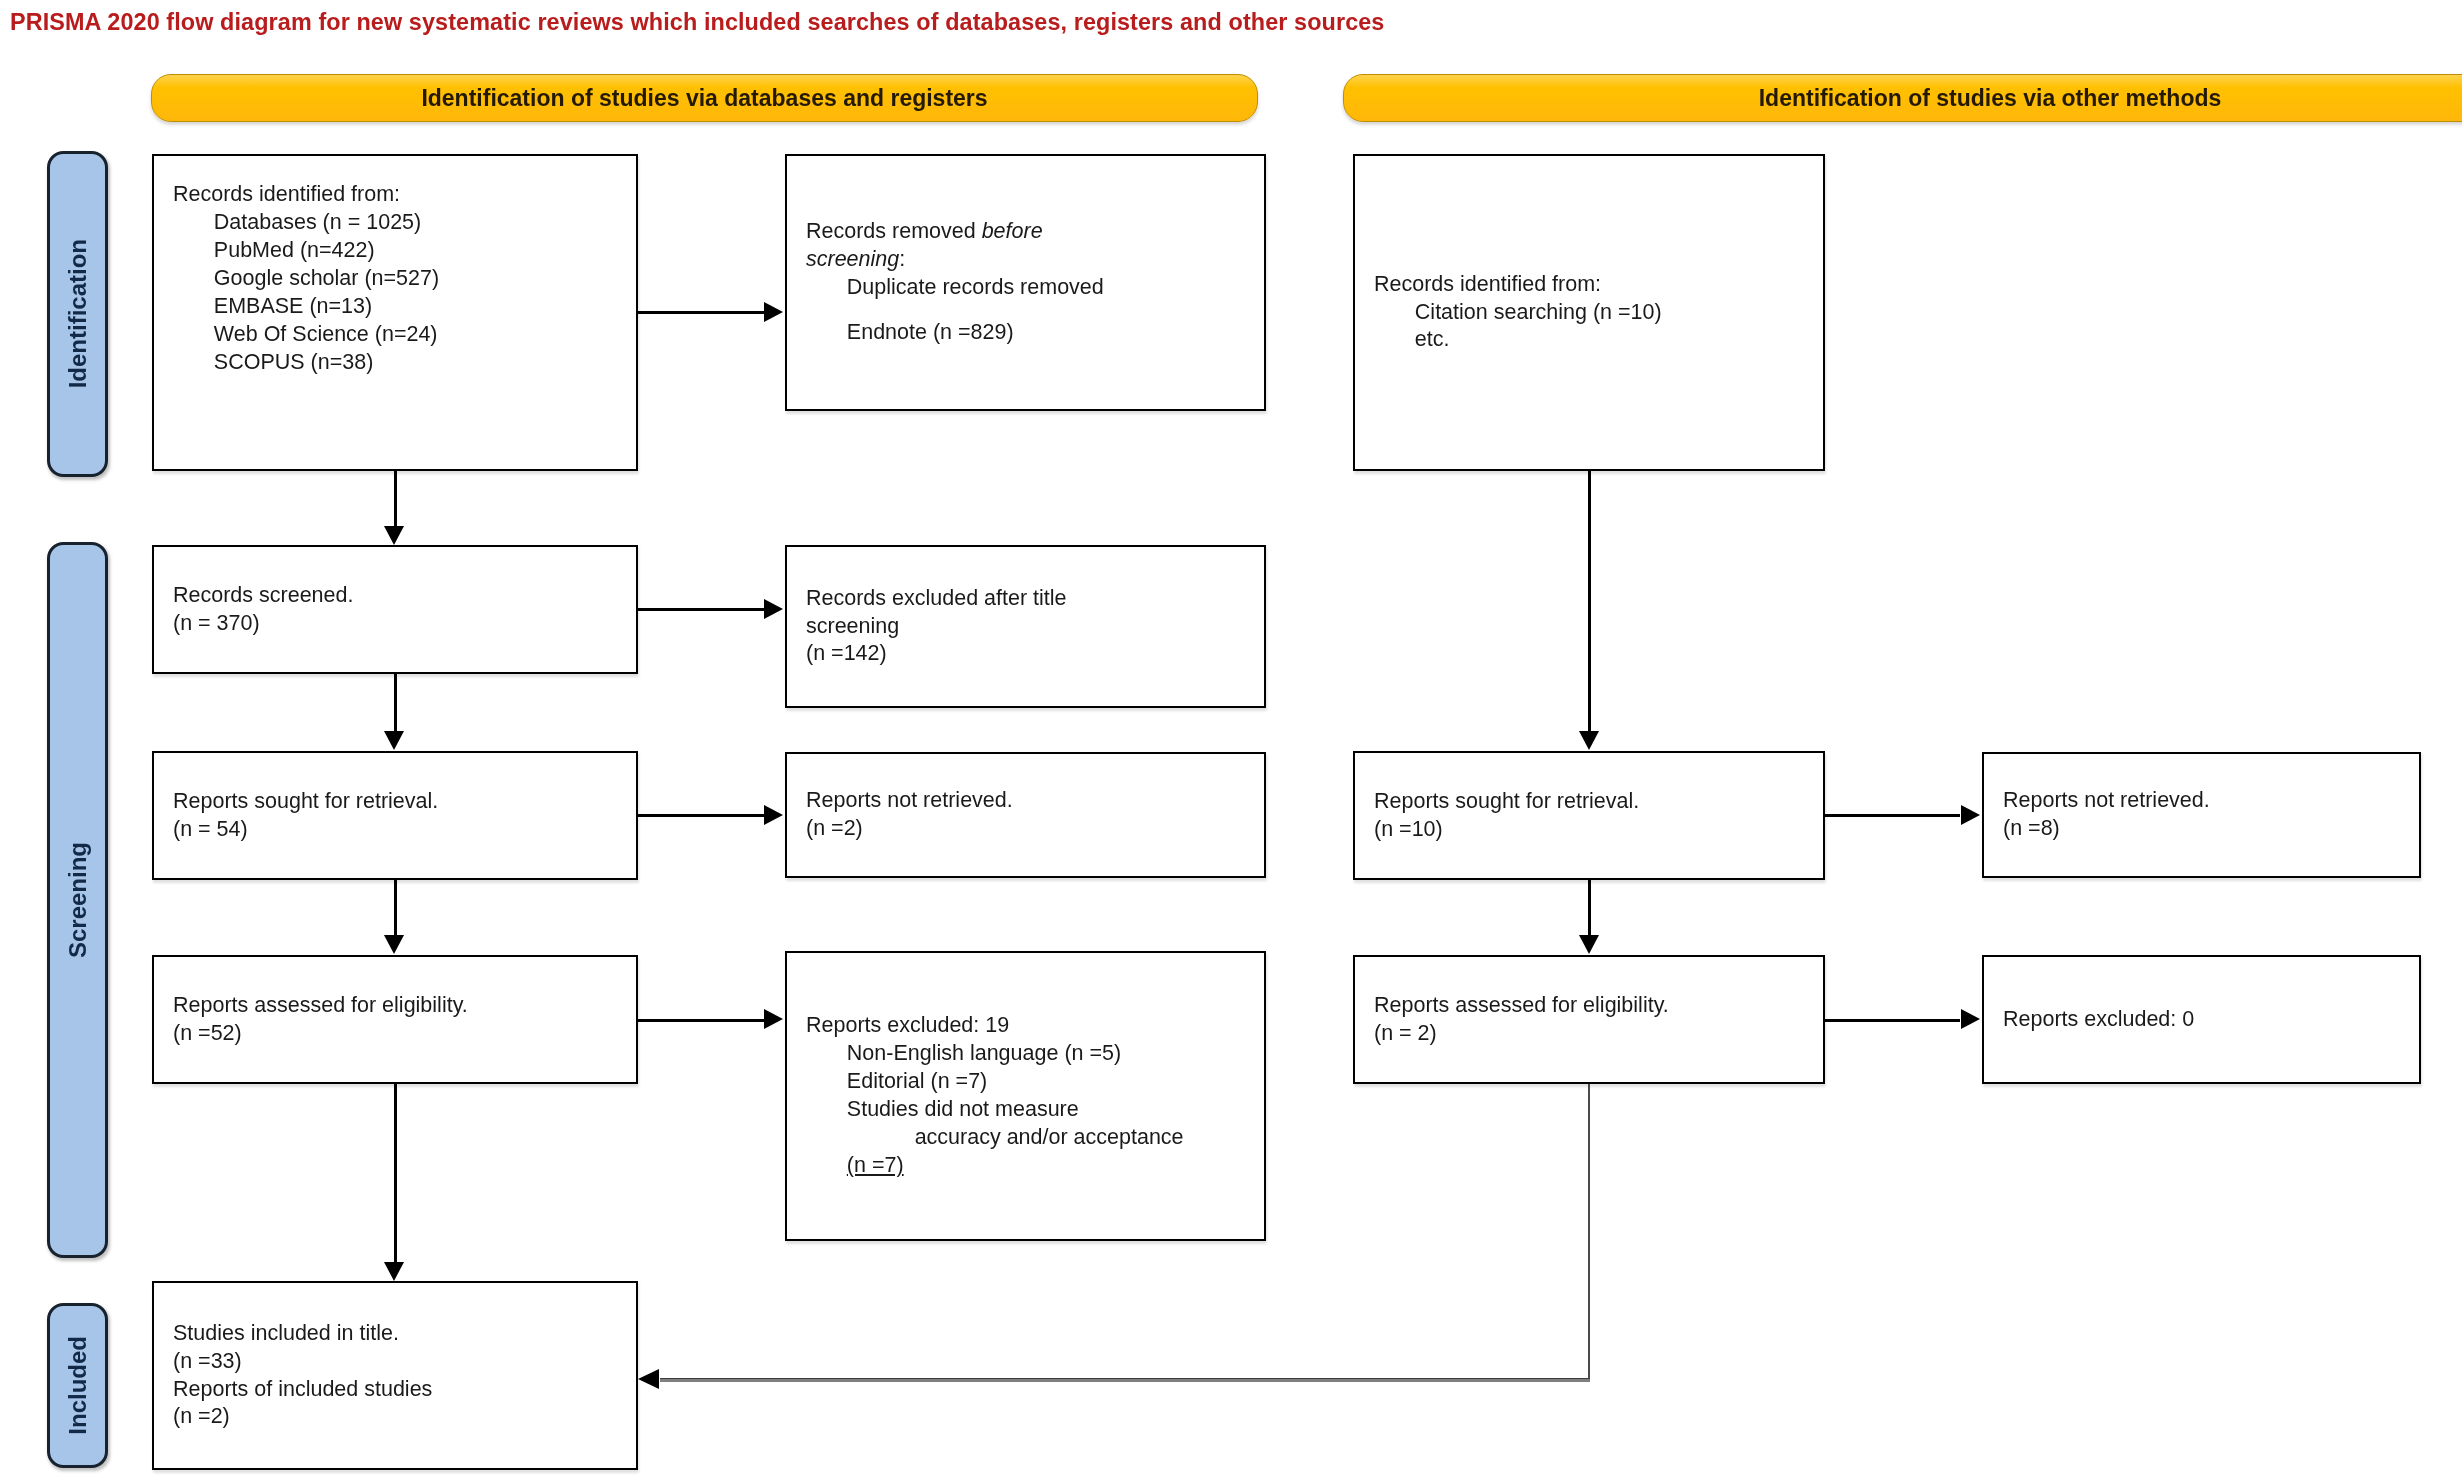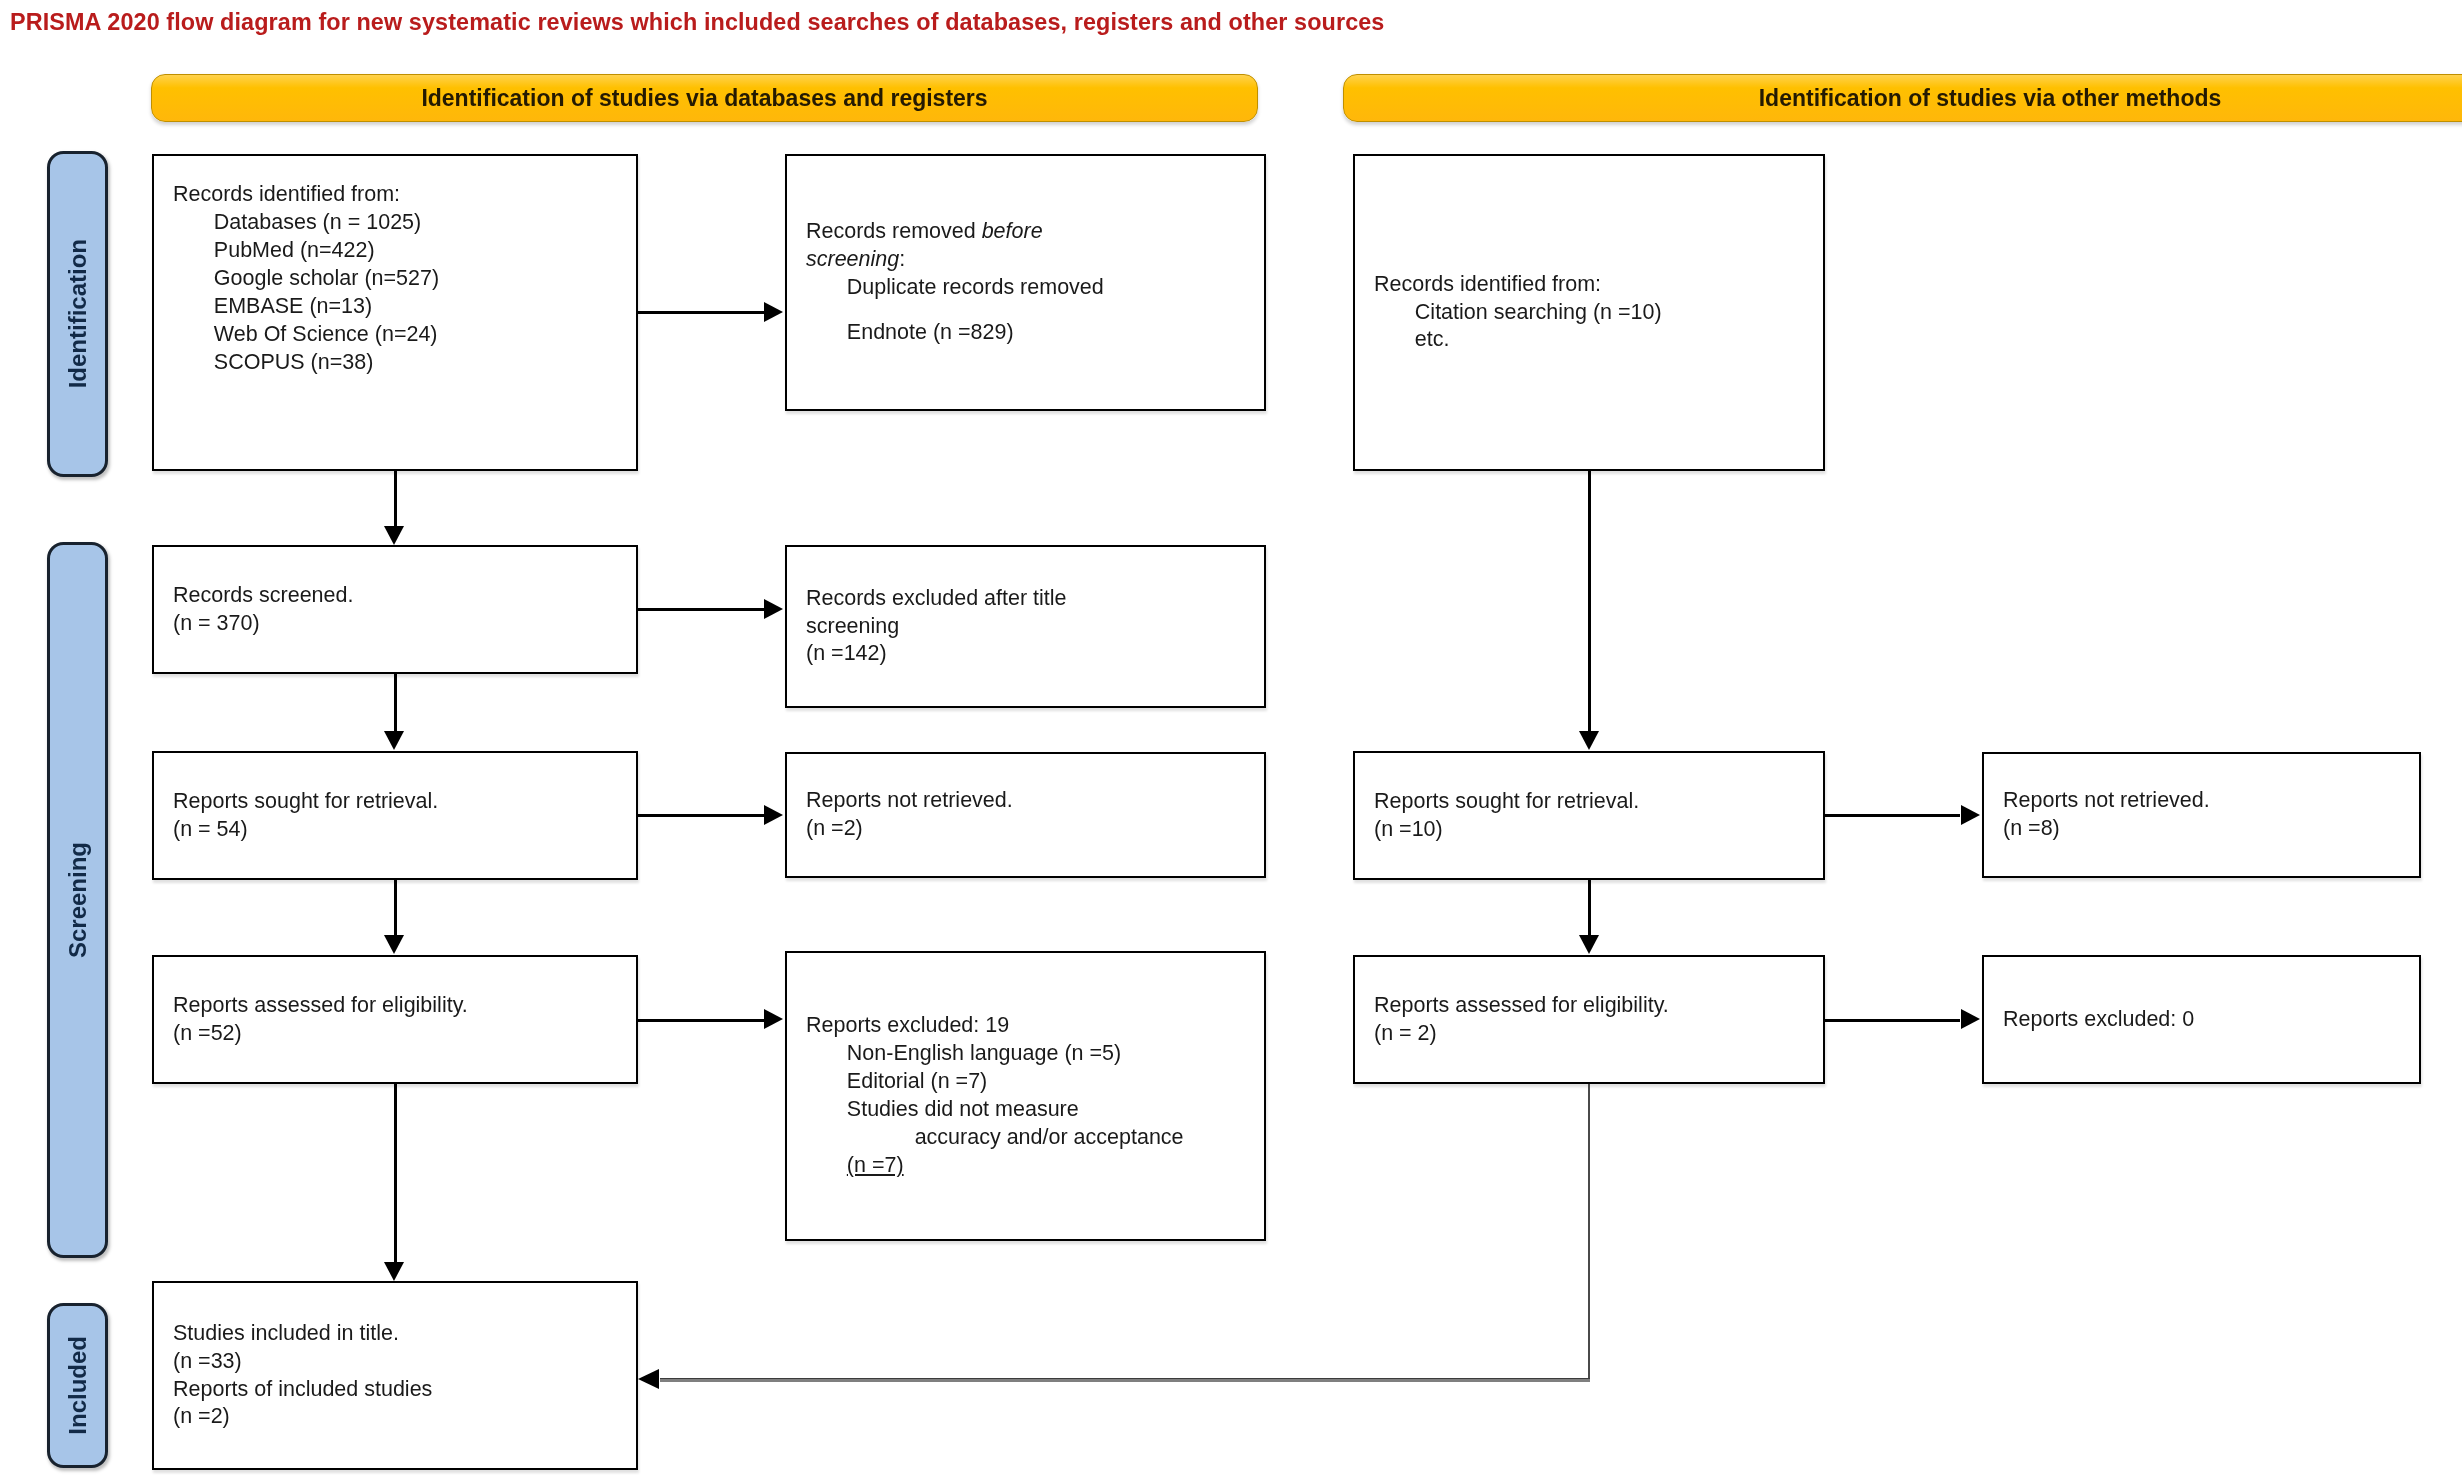--- a/index.html
+++ b/index.html
@@ -7,21 +7,21 @@
     position:relative;width:2462px;height:1479px;background:#ffffff;overflow:hidden;
     font-family:"Liberation Sans","DejaVu Sans",sans-serif;color:#1a1a1a;
   }
   .title{
     position:absolute;left:10px;top:8.8px;width:2272px;
     font-size:23.4px;font-weight:700;color:#b91c1c;letter-spacing:0.1px;
   }
   .banner{
     position:absolute;top:74px;height:48px;
     background:linear-gradient(#ffd24d 0%,#ffc000 28%,#ffb70a 100%);
-    border:1.9px solid #bf8f00;border-radius:14px;
+    border:1.9px solid #bf8f00;border-radius:20px;
     display:flex;align-items:center;justify-content:center;
     font-size:23px;font-weight:700;color:#241a02;
     box-shadow:0 2.5px 3.8px rgba(0,0,0,0.18);
     box-sizing:border-box;
   }
   .sidebar{
     position:absolute;left:47px;width:61px;
     background:#a7c5e8;border:3.2px solid #18222e;border-radius:16.4px;
     display:flex;align-items:center;justify-content:center;
     box-sizing:border-box;

